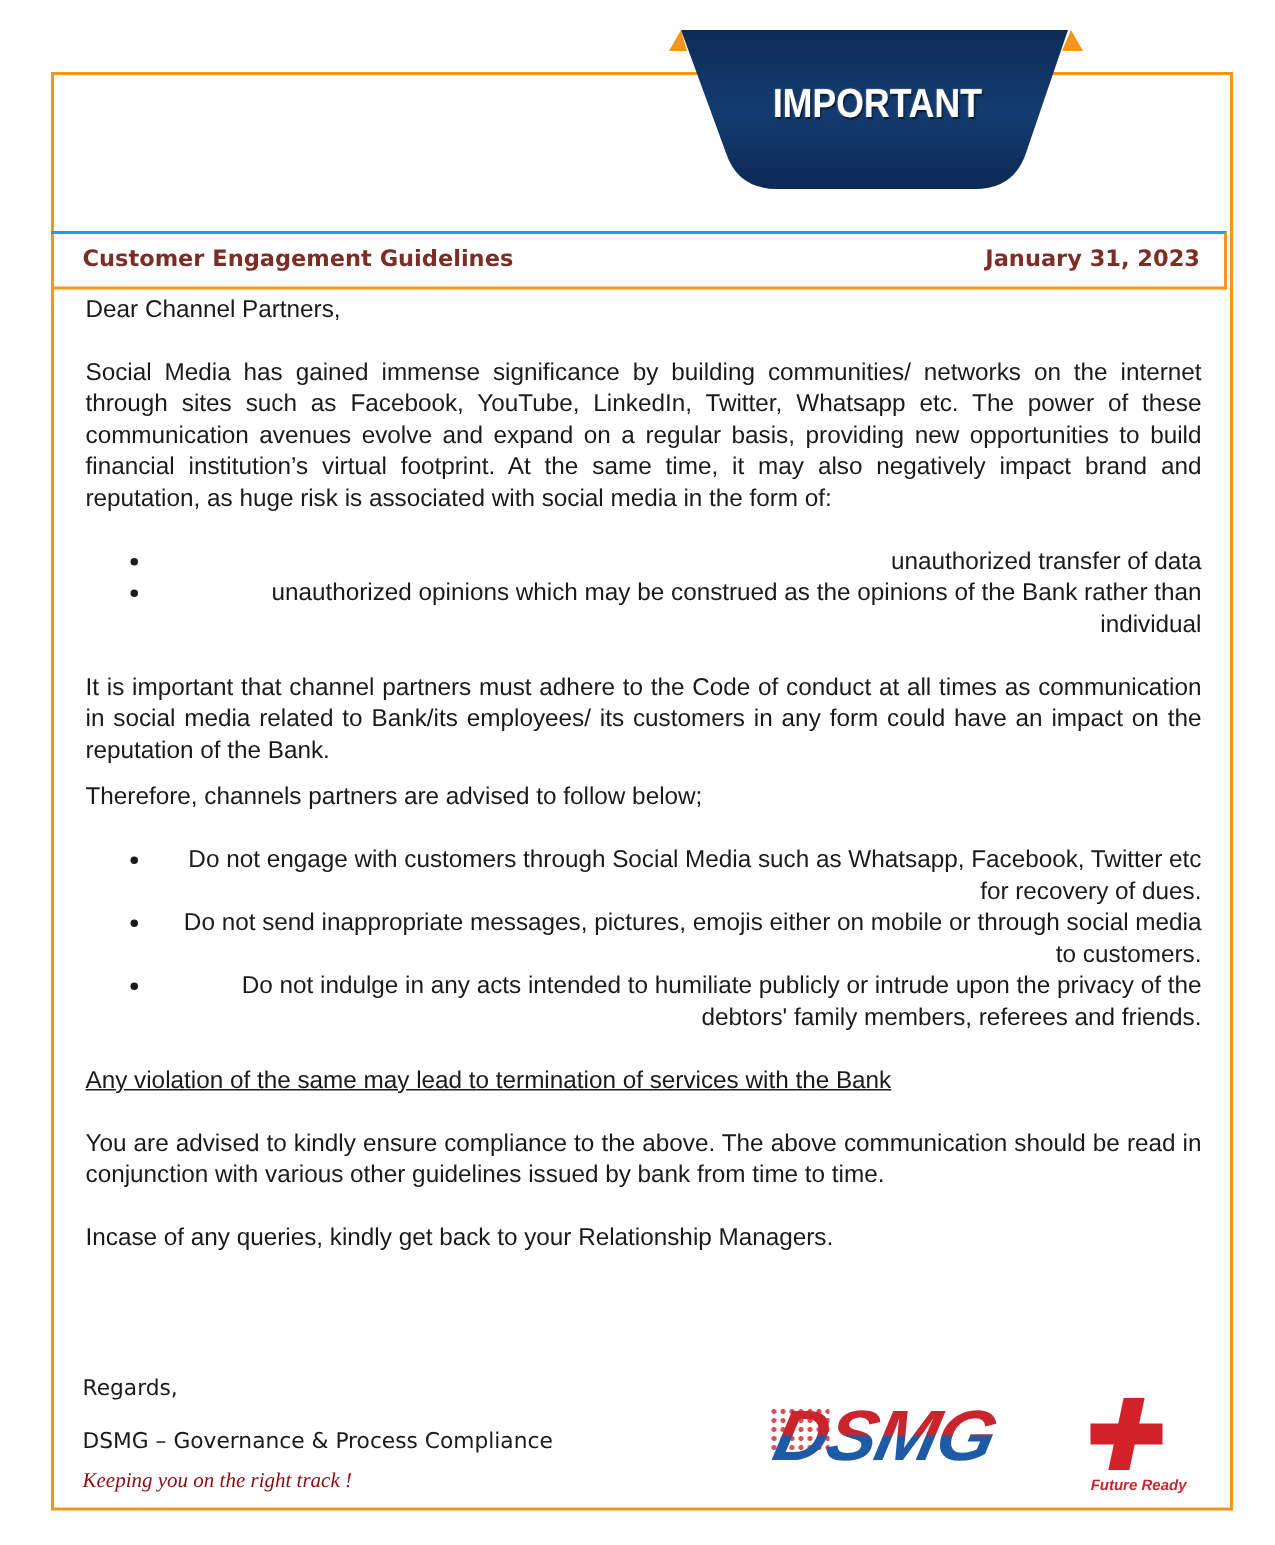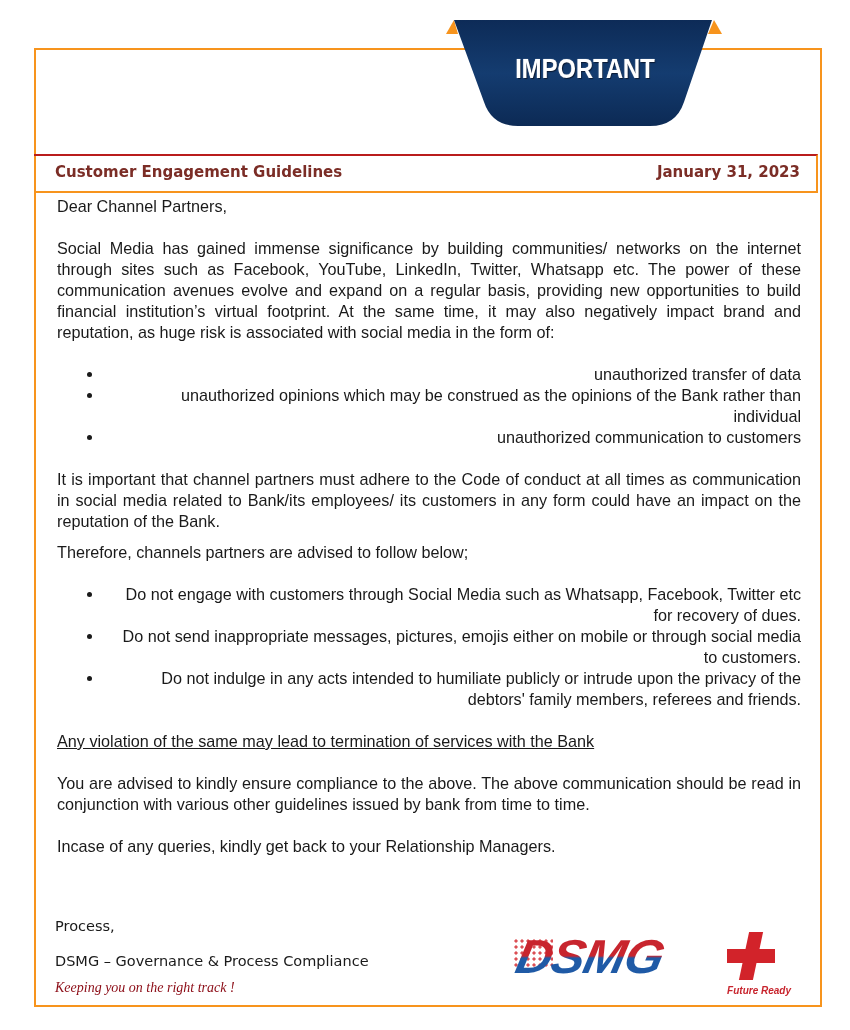--- a/index.html
+++ b/index.html
@@ -10,21 +10,21 @@
            border:2px solid #f7941d; box-sizing:content-box; }
 
   .badge { position:absolute; left:446px; top:20px; width:270px; height:108px; }
   .badge svg { display:block; }
   .badge-text { position:absolute; left:0; top:34px; width:278px; text-align:center;
                 font-family:"Liberation Sans", sans-serif; font-weight:bold; font-size:27px;
                 color:#ffffff; letter-spacing:0px; transform:scaleX(0.88);
                 text-shadow:1px 1px 1px #0a1a33, 0 0 1px #cfd8e6; }
 
   .band { position:absolute; left:34px; top:154px; width:782px; height:35px;
-          border-top:2px solid #b91c1c; border-bottom:2px solid #f7941d; border-right:2px solid #f7941d; }
+          border-top:2px solid #0ea5e9; border-bottom:2px solid #f7941d; border-right:2px solid #f7941d; }
   .band-title { position:absolute; left:21px; top:7px; font-size:15px; font-weight:bold;
                 color:#7b2d26; font-family:"DejaVu Sans", sans-serif; }
   .band-date { position:absolute; right:16px; top:7px; font-size:15px; font-weight:bold;
                color:#7b2d26; font-family:"DejaVu Sans", sans-serif; }
 
   .body { position:absolute; left:57px; top:196px; width:744px;
           font-family:"Liberation Sans", sans-serif; font-size:16.2px; line-height:21px; color:#1a1a1a; }
   .body p { margin:0; }
   .justify { text-align:justify; }
   .greeting { margin-bottom:21px !important; }
@@ -81,41 +81,40 @@
   <span class="band-date">January 31, 2023</span>
 </div>
 
 <div class="body">
   <p class="greeting">Dear Channel Partners,</p>
   <p class="justify">Social Media has gained immense significance by building communities/ networks on the internet through sites such as Facebook, YouTube, LinkedIn, Twitter, Whatsapp etc. The power of these communication avenues evolve and expand on a regular basis, providing new opportunities to build financial institution’s virtual footprint. At the same time, it may also negatively impact brand and reputation, as huge risk is associated with social media in the form of:</p>
   <div class="gap"></div>
   <ul class="bullets">
     <li>unauthorized transfer of data</li>
     <li>unauthorized opinions which may be construed as the opinions of the Bank rather than individual</li>
-    <li>unauthorized communication to customers</li>
   </ul>
   <div class="gap"></div>
   <p class="justify">It is important that channel partners must adhere to the Code of conduct at all times as communication in social media related to Bank/its employees/ its customers in any form could have an impact on the reputation of the Bank.</p>
   <div class="gap-sm"></div>
   <p>Therefore, channels partners are advised to follow below;</p>
   <div class="gap"></div>
   <ul class="bullets justify">
     <li>Do not engage with customers through Social Media such as Whatsapp, Facebook, Twitter etc for recovery of dues.</li>
     <li>Do not send inappropriate messages, pictures, emojis either on mobile or through social media to customers.</li>
     <li>Do not indulge in any acts intended to humiliate publicly or intrude upon the privacy of the debtors' family members, referees and friends.</li>
   </ul>
   <div class="gap"></div>
   <p class="underline">Any violation of the same may lead to termination of services with the Bank</p>
   <div class="gap"></div>
   <p class="justify">You are advised to kindly ensure compliance to the above. The above communication should be read in conjunction with various other guidelines issued by bank from time to time.</p>
   <div class="gap"></div>
   <p>Incase of any queries, kindly get back to your Relationship Managers.</p>
 </div>
 
-<div class="sign" style="top:918px;">Process,</div>
+<div class="sign" style="top:918px;">Regards,</div>
 <div class="sign" style="top:953px;">DSMG – Governance &amp; Process Compliance</div>
 <div class="tagline">Keeping you on the right track !</div>
 
 <div class="logo">
   <div class="logo-dots"></div>
   <div class="logo-word">DSMG</div>
   <div class="logo-plus"></div>
   <div class="logo-sub">Future Ready</div>
 </div>
 

